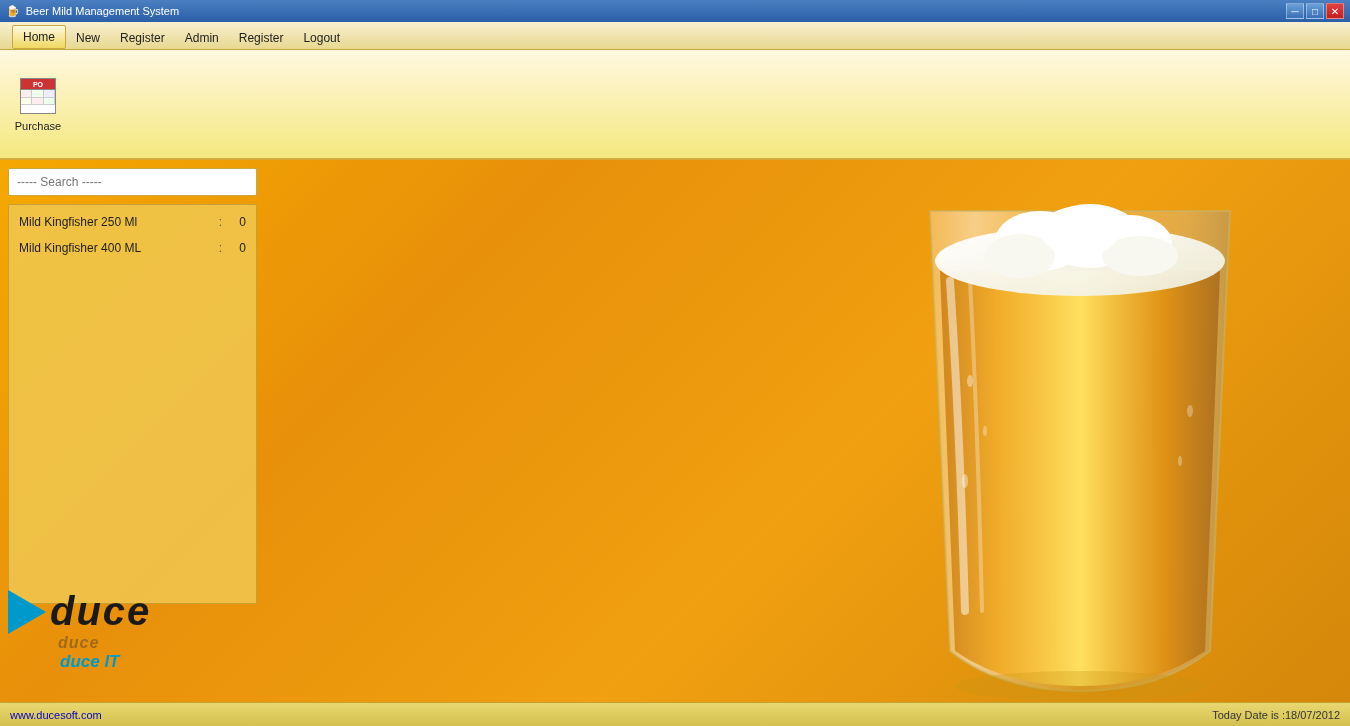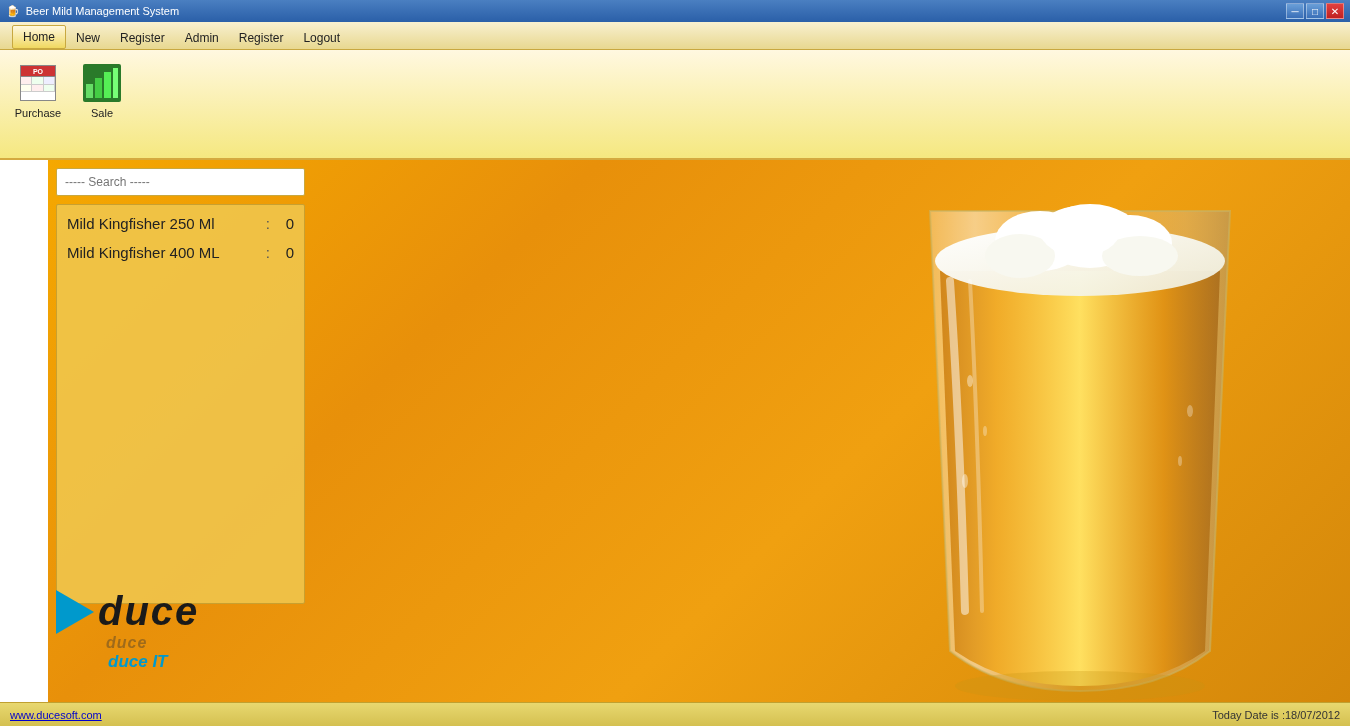--- a/index.html
+++ b/index.html
@@ -57,21 +57,21 @@
       height: 110px;
       display: flex;
       align-items: center;
       padding: 4px 8px;
       gap: 4px;
     }
     .toolbar-btn {
       display: flex;
       flex-direction: column;
       align-items: center;
-      justify-content: flex-start;
+      justify-content: center;
       width: 60px;
       height: 90px;
       cursor: pointer;
       padding: 4px;
       border-radius: 2px;
       font-size: 11px;
       color: #222;
       gap: 4px;
     }
     .toolbar-icon {
@@ -108,21 +108,20 @@
       background: #e8f0e8;
     }
 
     
     #main-content {
       flex: 1;
       background: linear-gradient(135deg, #f5a800 0%, #e8900a 30%, #f0a010 60%, #d4870a 100%);
       display: flex;
       position: relative;
       overflow: hidden;
-      margin-left: 48px;
     }
 
     
     #left-panel {
       width: 265px;
       padding: 8px;
       display: flex;
       flex-direction: column;
       gap: 8px;
     }
@@ -146,21 +145,21 @@
       padding: 4px 0;
       max-height: 400px;
     }
 
     .list-item {
       padding: 6px 10px;
       cursor: pointer;
       display: flex;
       align-items: center;
       gap: 4px;
-      font-size: 15px;
+      font-size: 12px;
       color: #222;
     }
     .list-item-name { flex: 1; }
     .list-item-sep { color: #555; }
     .list-item-count { min-width: 20px; text-align: right; }
 
     
     #logo-area {
       position: absolute;
       bottom: 30px;
@@ -232,32 +231,20 @@
           <div class="icon-purchase-cell" style="background:#ffeeee"></div>
           <div class="icon-purchase-cell" style="background:#eeffee"></div>
           <div class="icon-purchase-cell" style="background:#eeeeff"></div>
           <div class="icon-purchase-cell" style="background:#ffffee"></div>
           <div class="icon-purchase-cell" style="background:#ffeeee"></div>
           <div class="icon-purchase-cell" style="background:#eeffee"></div>
         </div>
       </div>
     </div>
     <span>Purchase</span>
-  </div>
-  <div class="toolbar-btn">
-    <div class="toolbar-icon">
-      <svg width="38" height="38" viewBox="0 0 38 38">
-        <rect width="38" height="38" fill="#2a7a2a" rx="2"></rect>
-        <rect x="3" y="20" width="7" height="14" fill="#66dd66"></rect>
-        <rect x="12" y="14" width="7" height="20" fill="#44cc44"></rect>
-        <rect x="21" y="8" width="7" height="26" fill="#55ee55"></rect>
-        <rect x="30" y="4" width="5" height="30" fill="#77ff77"></rect>
-      </svg>
-    </div>
-    <span>Sale</span>
   </div>
 </div>
 
 <div id="main-content">
 
   <div id="left-panel">
     <input type="text" id="search-box" placeholder="----- Search -----" style="">
 
     <div id="items-list">
 
@@ -334,15 +321,15 @@
       </div>
       <div style="margin-left:52px;">
         <span style="font-size:17px;font-weight:bold;color:#0099cc;">duce IT</span>
       </div>
     </div>
   </div>
 
 </div>
 
 <div id="status-bar">
-  <span style="color:#0000cc;text-decoration:underline;cursor:pointer;text-align:right;">www.ducesoft.com</span>
+  <span style="color:#0000cc;cursor:pointer;text-align:right;">www.ducesoft.com</span>
   <span>Today Date is :18/07/2012</span>
 </div>
 
 </body></html>

